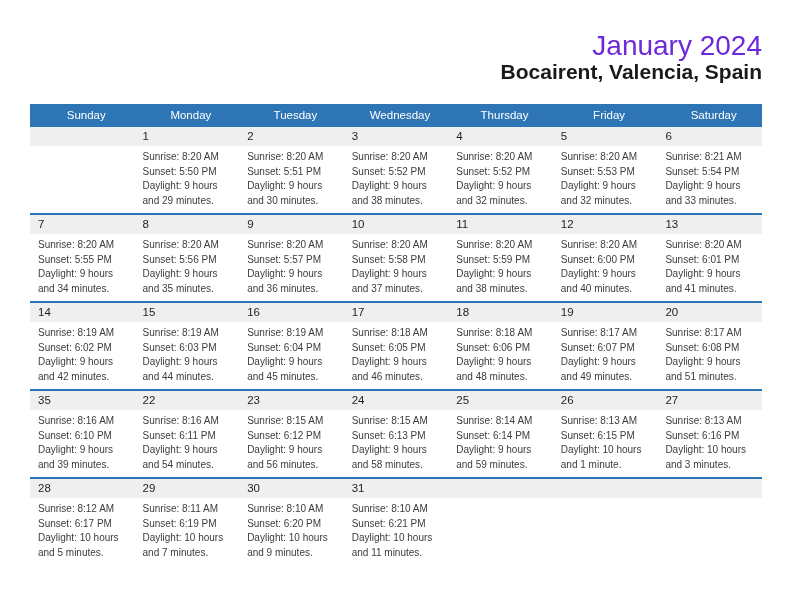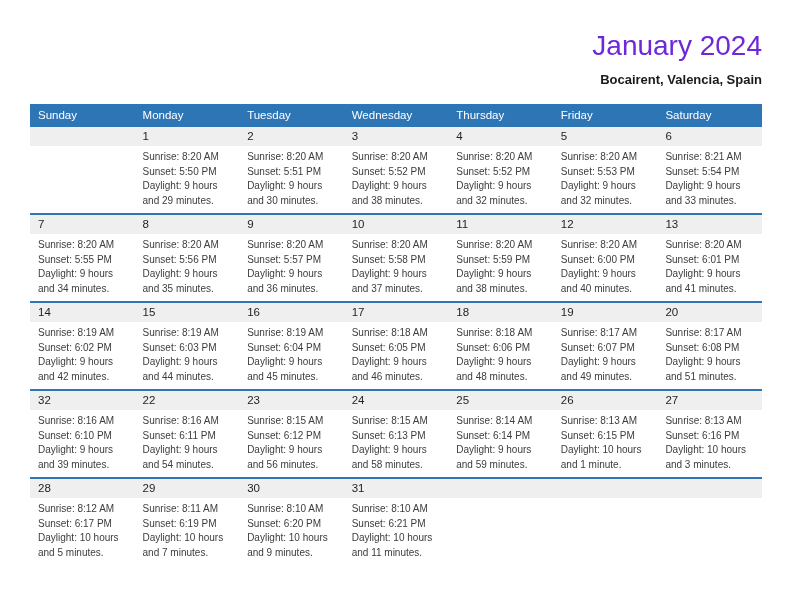--- a/index.html
+++ b/index.html
@@ -13,26 +13,26 @@
   .logo { position:absolute; left:0; top:38px; width:140px; height:56px; }
   .logo-general { position:absolute; left:0; top:0; font-size:23px; color:#1c1c1c; letter-spacing:-0.5px; }
   .logo-triangle { position:absolute; left:73px; top:6px; width:31px; height:19px;
                    background:var(--logo-triangle,#1465A9);
                    clip-path:polygon(0 15%, 100% 0, 100% 100%); }
   .logo-blue { position:absolute; left:44px; top:22px; font-size:23px; color:var(--logo-blue,#1E86C8); letter-spacing:-0.5px; }
 
   
   .titles { position:absolute; right:0; top:30px; text-align:right; }
   .title { font-size:28px; line-height:32px; color:#6d28d9; }
-  .subtitle { margin-top:8px; font-size:13px; line-height:20px; font-weight:bold; color:#1a1a1a; }
+  .subtitle { font-size:21px; line-height:20px; font-weight:bold; color:#1a1a1a; }
 
   
   table.cal { width:732px; border-collapse:collapse; table-layout:fixed; }
   .cal th { background:var(--header-bar,#2E75B6); color:#ffffff; font-weight:normal;
-            font-size:11.5px; text-align:left; height:22px; padding:0 0 0 8px; }
+            font-size:11.5px; text-align:center; height:22px; padding:0 0 0 8px; }
   .cal td { vertical-align:top; height:88px; padding:0;
             border-top:2px solid var(--week-divider,#2E75B6); }
   .num  { height:19px; line-height:19px; background:var(--day-strip,#EFEFEF);
           padding-left:8px; font-size:11.5px; color:#1f1f1f; }
   .body { padding:4px 2px 0 8px; font-size:10px; line-height:14.6px; color:#3c3c3c; }
 </style>
 </head>
 <body>
 
 <div class="page">
@@ -245,21 +245,21 @@
               <div>Sunrise: 8:17 AM</div>
               <div>Sunset: 6:08 PM</div>
               <div>Daylight: 9 hours</div>
               <div>and 51 minutes.</div>
             </div>
         </td>
       </tr>
 
       <tr>
         <td>
-          <div class="num">32</div>
+          <div class="num">35</div>
           <div class="body">
               <div>Sunrise: 8:16 AM</div>
               <div>Sunset: 6:10 PM</div>
               <div>Daylight: 9 hours</div>
               <div>and 39 minutes.</div>
             </div>
         </td>
         <td>
           <div class="num">22</div>
           <div class="body">

